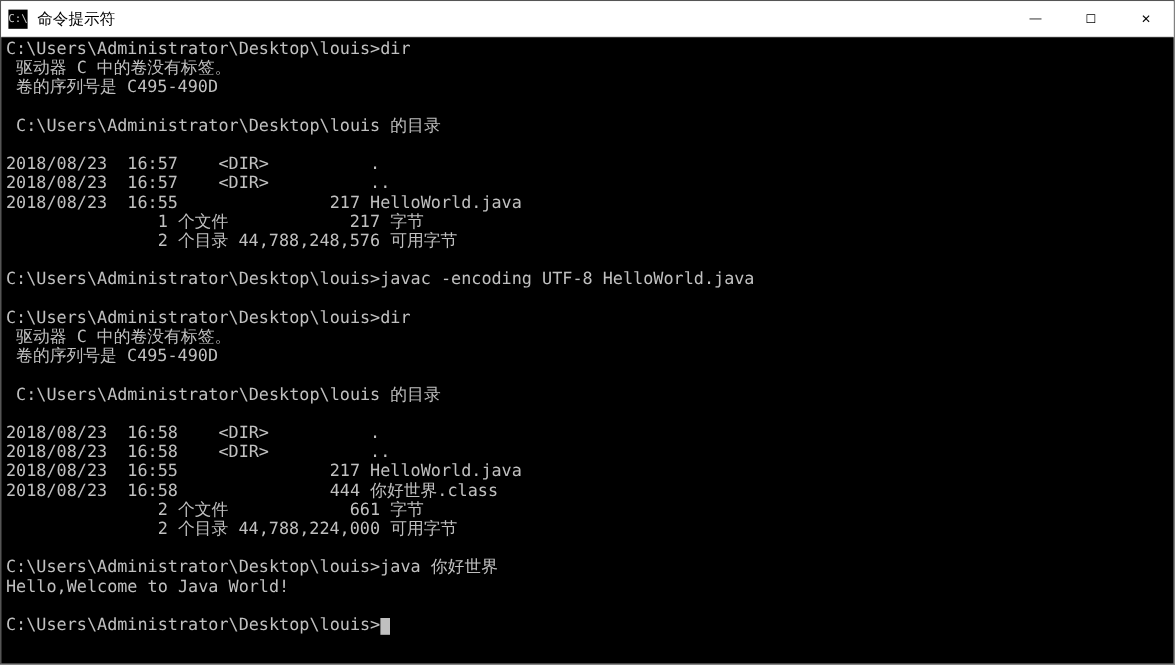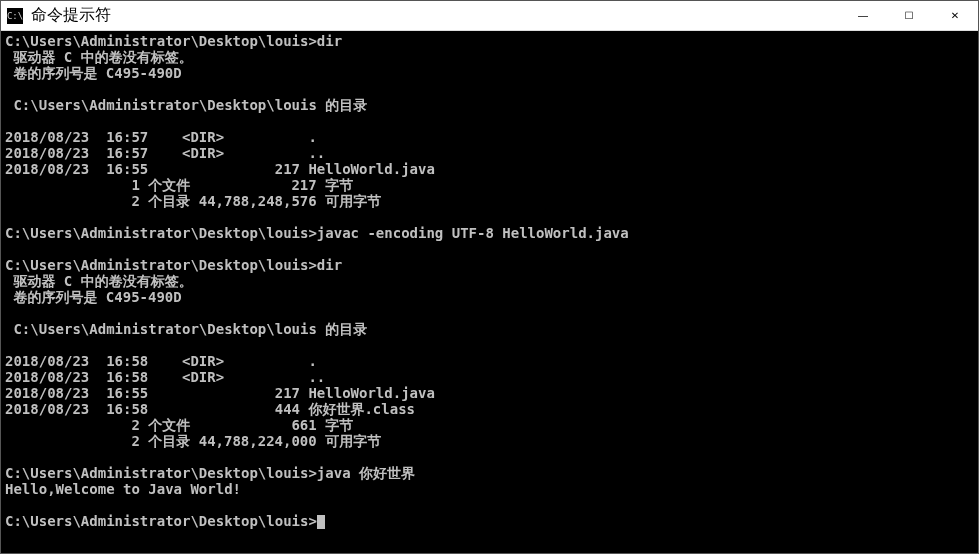--- a/index.html
+++ b/index.html
@@ -32,21 +32,21 @@
       background: #000;
       display: flex;
       align-items: center;
       justify-content: center;
       font-size: 9px;
       color: #ccc;
       font-family: monospace;
     }
     .titlebar-title {
       flex: 1;
-      font-size: 16px;
+      font-size: 13px;
       color: #000;
       padding-left: 2px;
     }
     .titlebar-controls {
       display: flex;
       height: 100%;
     }
     .titlebar-btn {
       width: 46px;
       height: 100%;
@@ -75,21 +75,21 @@
     .terminal::-webkit-scrollbar-track {
       background: #1a1a1a;
     }
     .terminal::-webkit-scrollbar-thumb {
       background: #3a3a3a;
     }
     .terminal::-webkit-scrollbar-button {
       background: #2a2a2a;
       height: 16px;
     }
-    .line { min-height: 16px; font-weight: bold; }
+    .line { min-height: 16px; }
     .blank { height: 16px; }
     .cursor {
       display: inline-block;
       width: 8px;
       height: 14px;
       background: #c0c0c0;
       vertical-align: text-bottom;
       animation: blink 1s step-end infinite;
     }
     @keyframes blink { 50% { opacity: 0; } }

